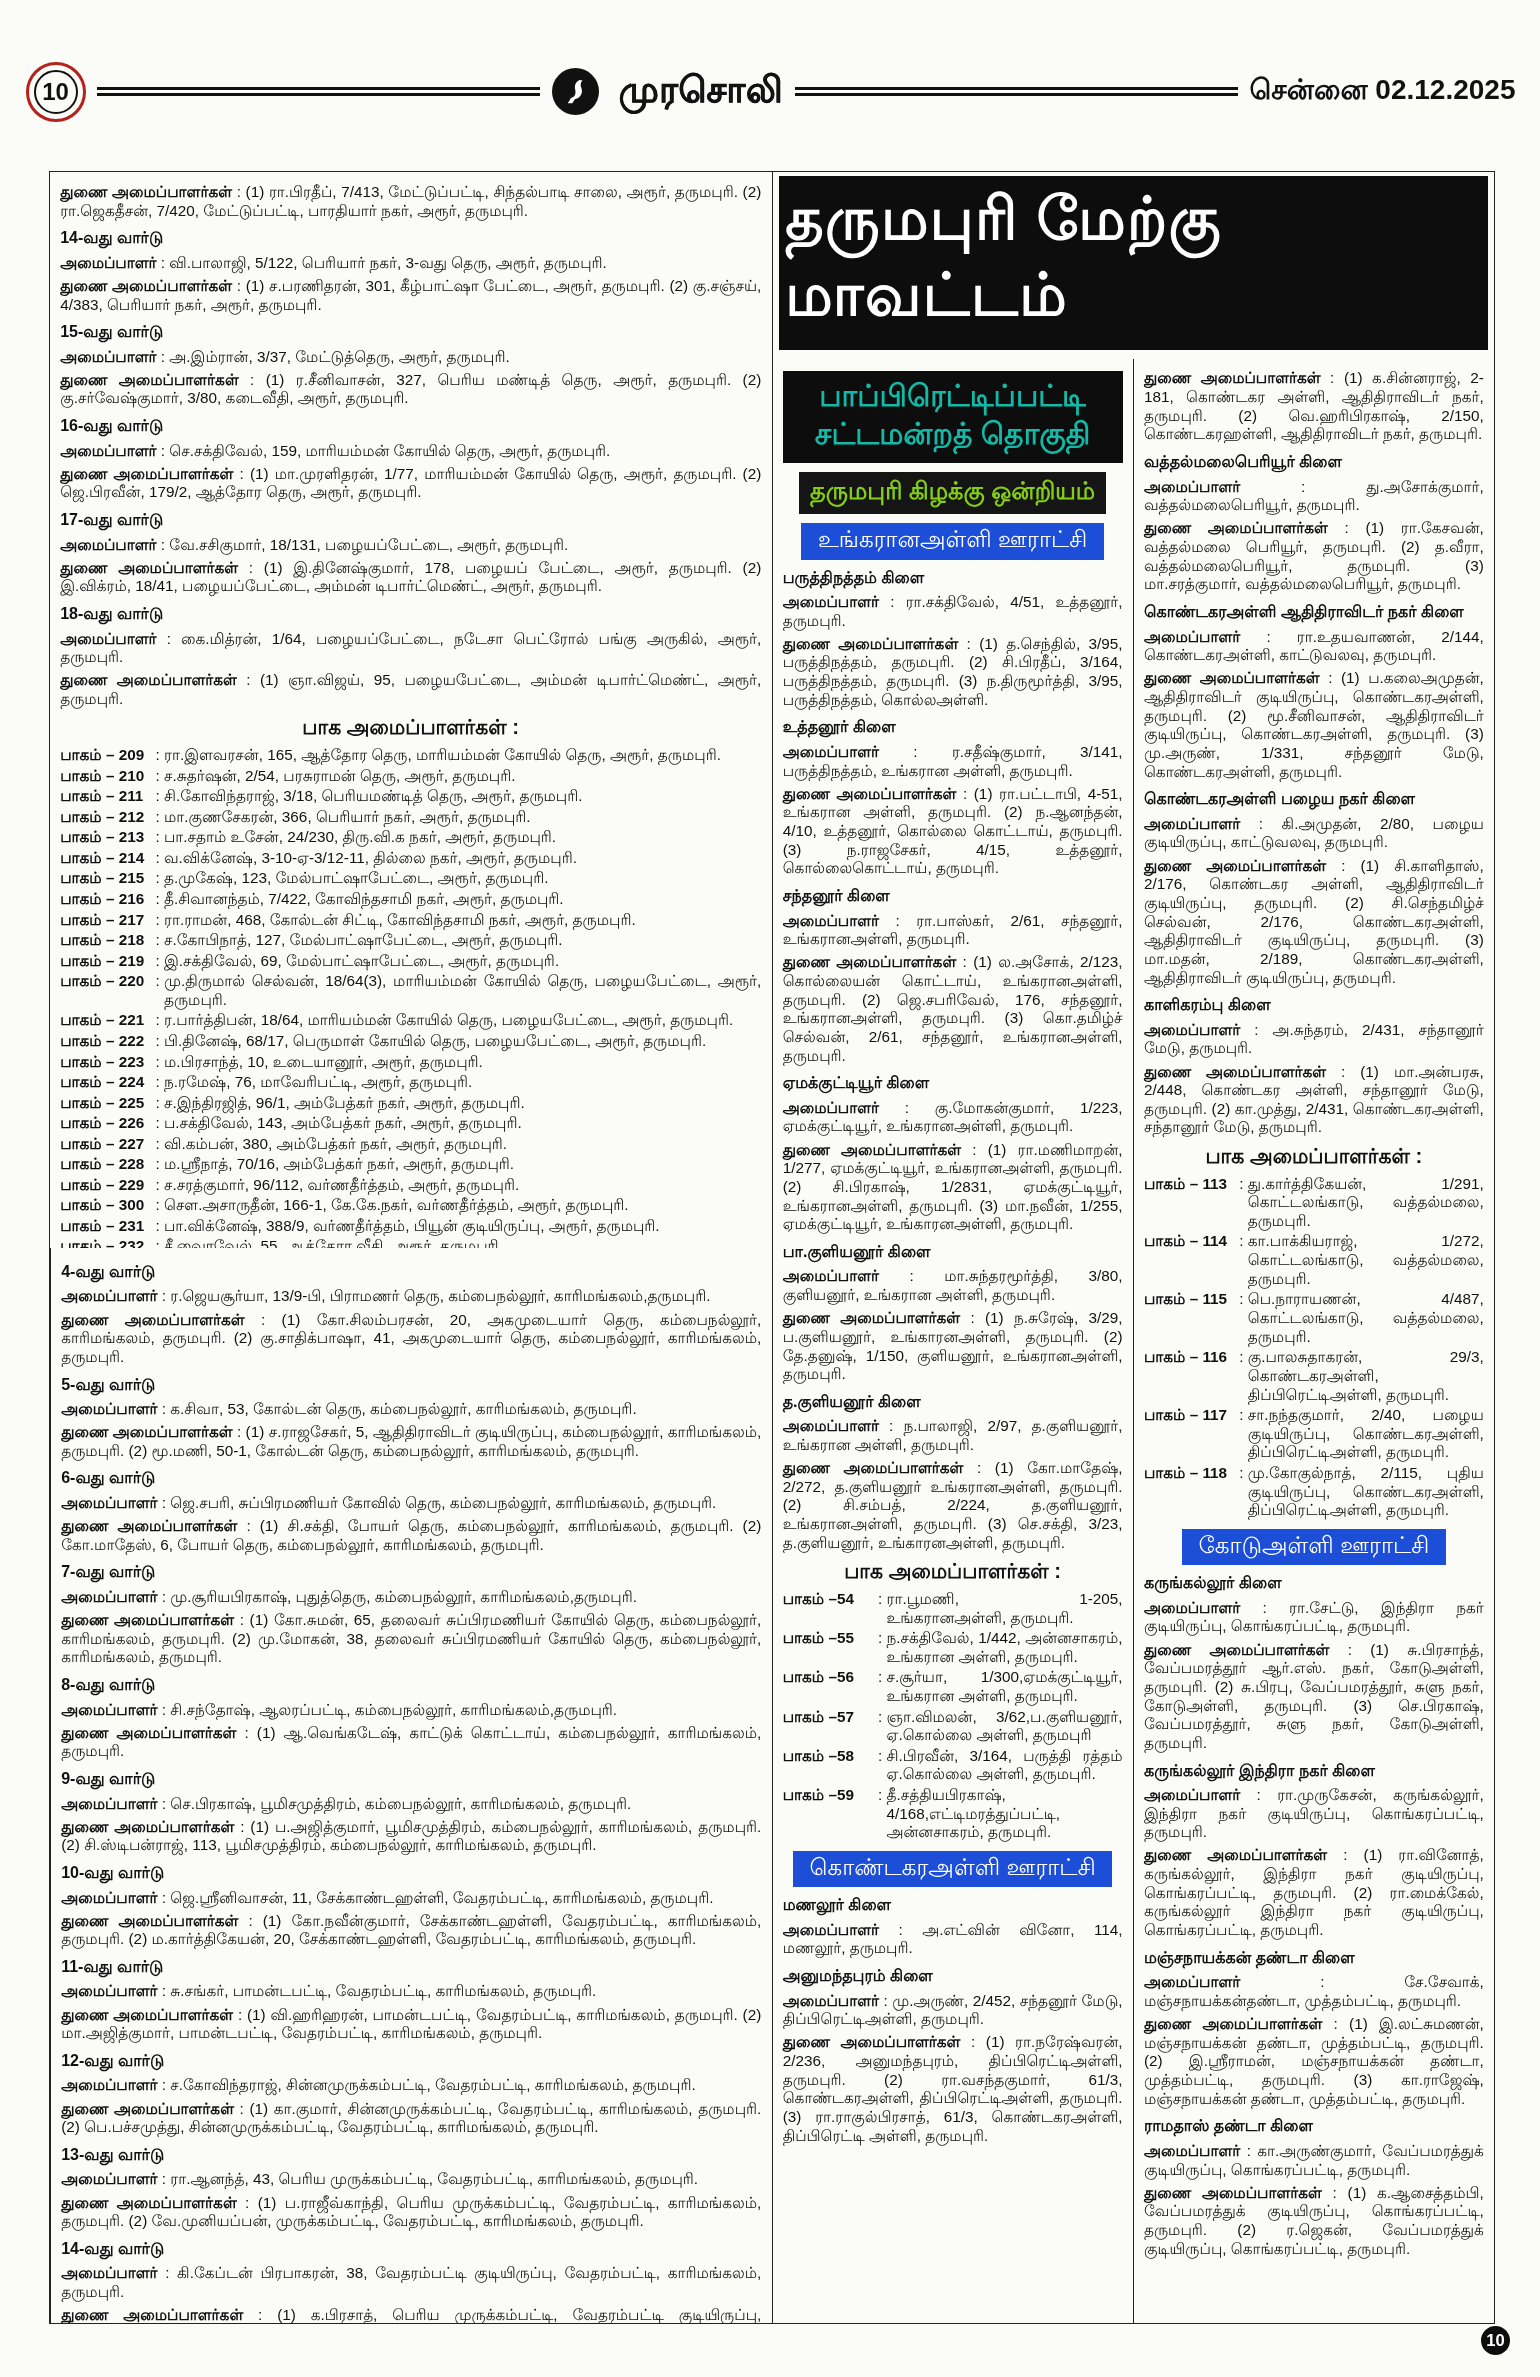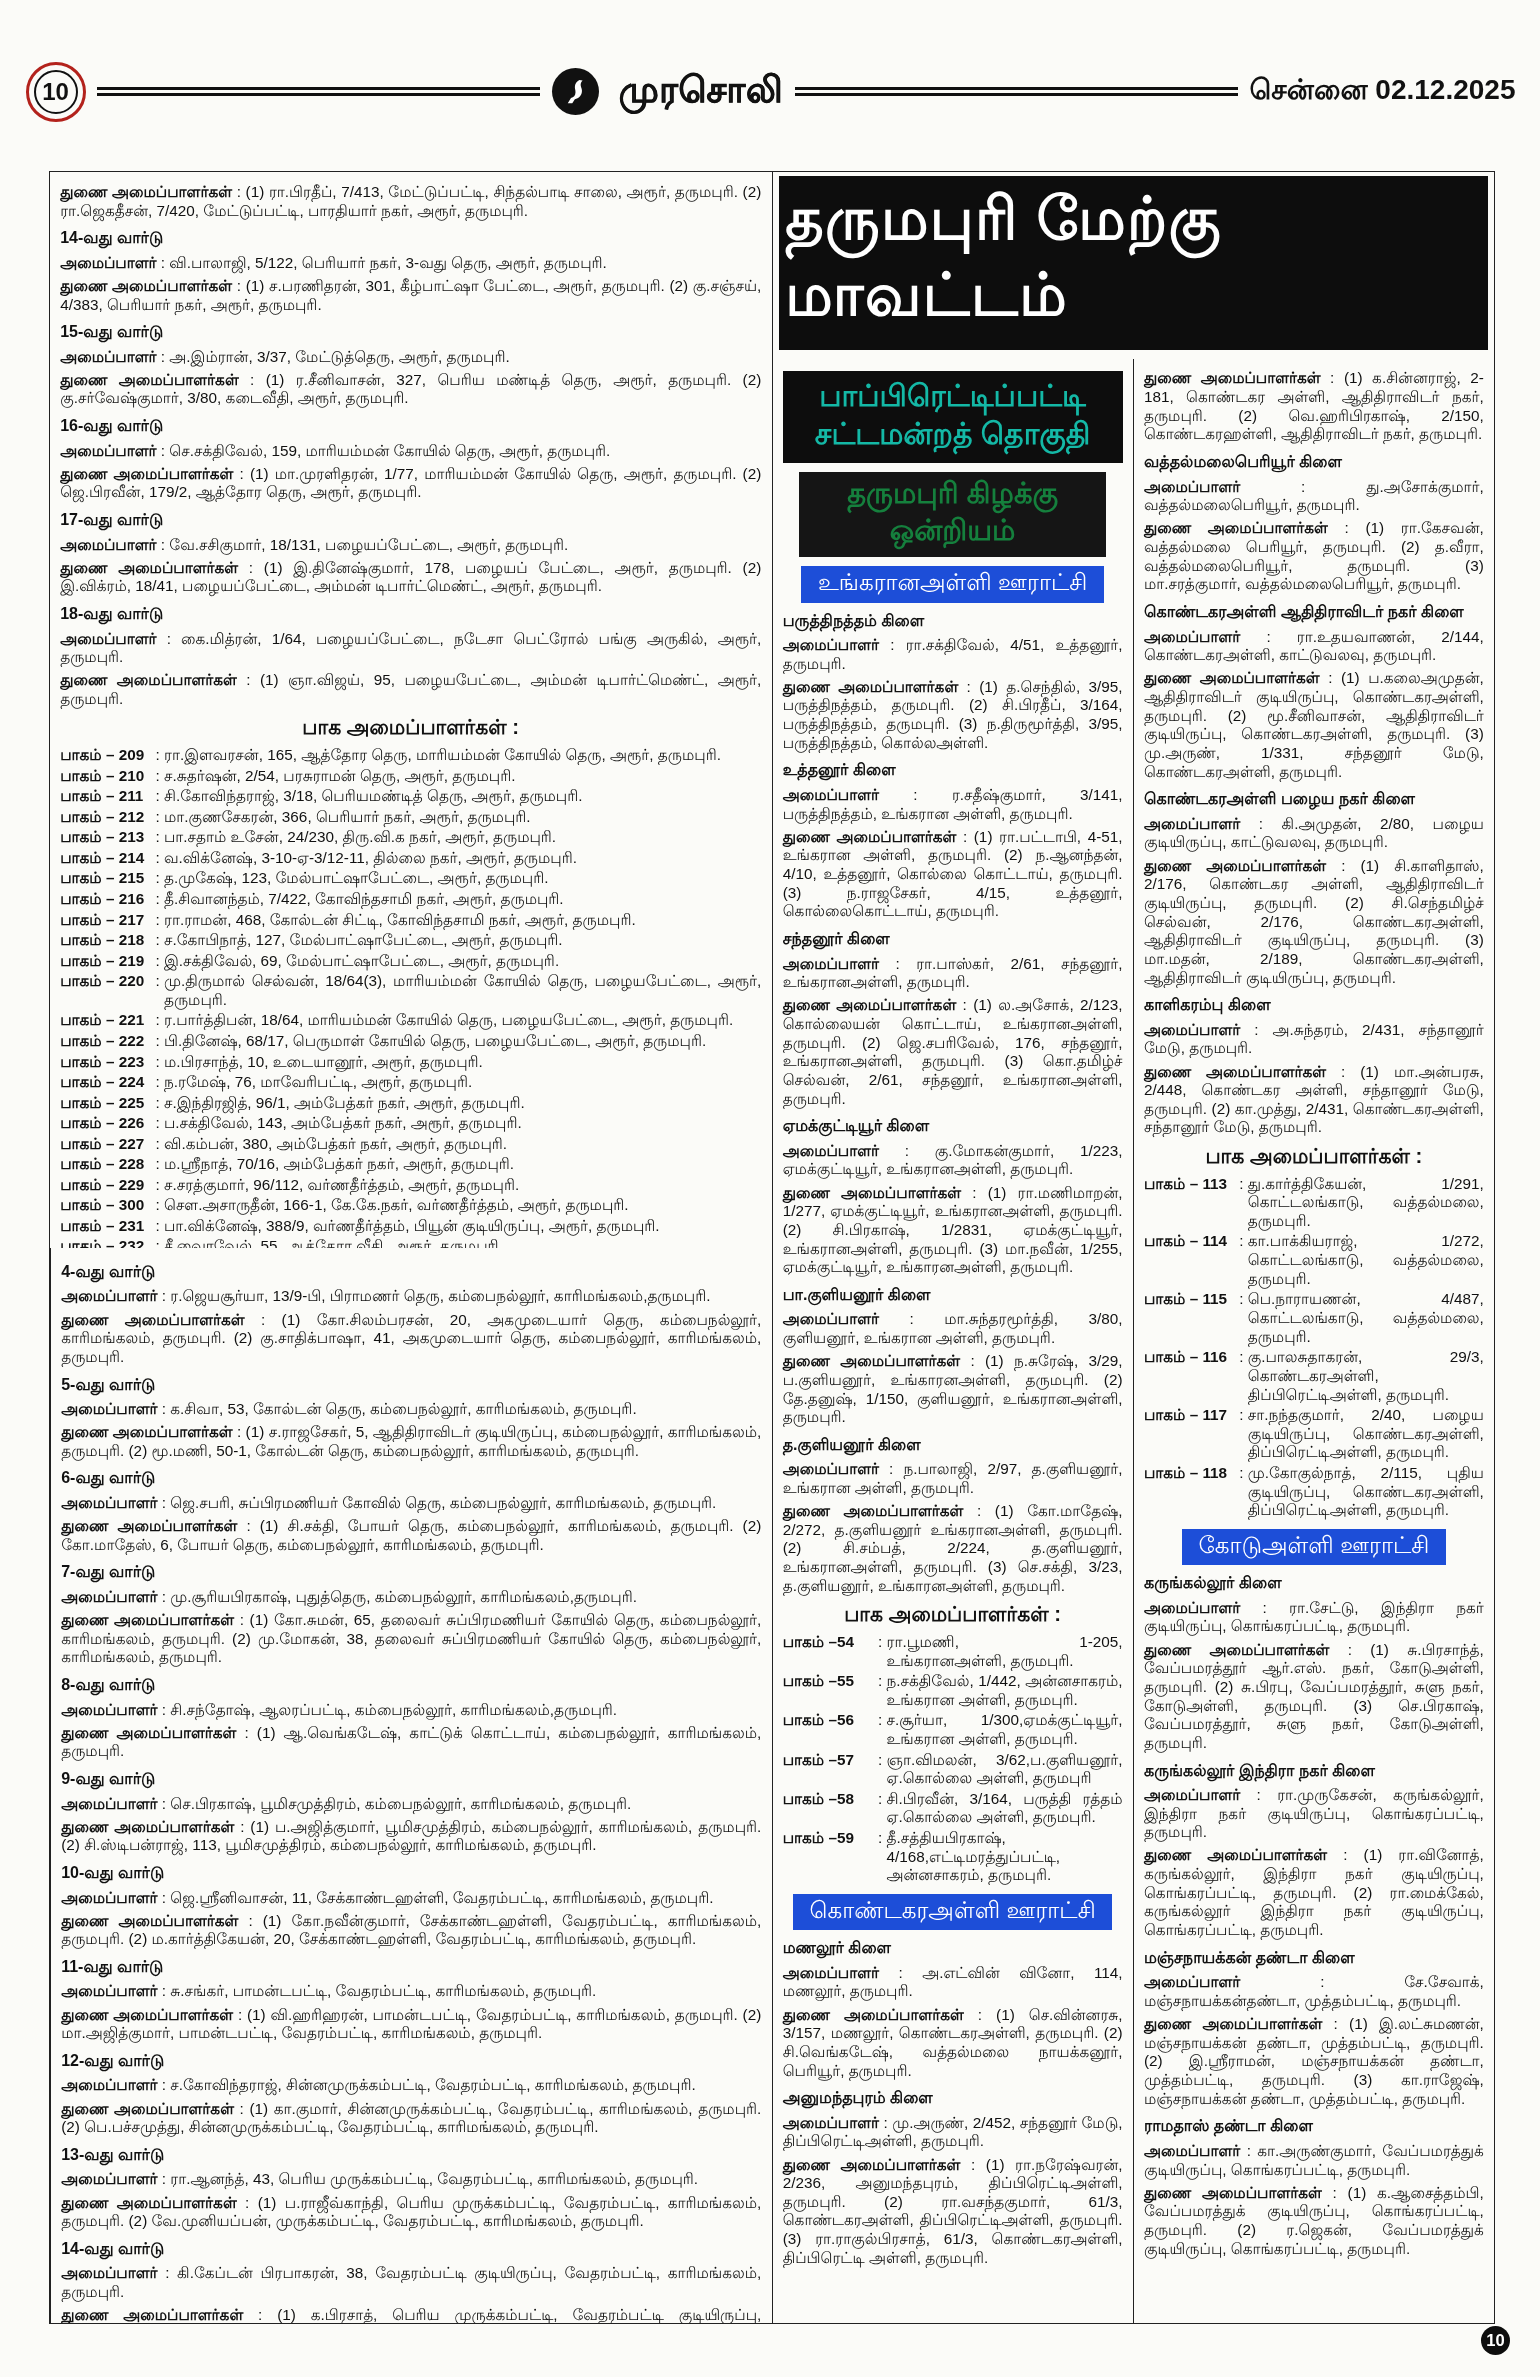--- a/index.html
+++ b/index.html
@@ -21,21 +21,21 @@
   .left-half{width:50%;flex-direction:column;display:flex;}
   .right-half{width:50%;border-left:1.9px solid #222;}
   .half-cols{display:flex;flex:1;min-height:0;}
   .col{flex:1;min-width:0;padding:6.4px 10.2px;overflow:hidden;}
   .left-half .col + .col{border-left:1.3px solid #222;}
   .half-cols .col + .col{border-left:1.3px solid #222;}
   
   .district-banner{background:#0d0d0d;color:#fff;font-size:59px;font-weight:bold;
                    padding:9px 6.4px 12.8px;margin:3.8px 6.4px 9px;letter-spacing:1.3px;}
   .bar-lg{background:#0d0d0d;color:#14b8a6;font-size:30px;font-weight:bold;text-align:center;padding:7.7px 2.6px;margin:6.4px 0 9px;}
-  .bar-md{background:#151515;color:#15803d;font-size:29px;font-weight:bold;text-align:center;padding:5.7px 2.6px;margin:6.4px 16.6px 9px;}
+  .bar-md{background:#151515;color:#84cc16;font-size:24px;font-weight:bold;text-align:center;padding:5.7px 2.6px;margin:6.4px 16.6px 9px;}
   .bar{background:#0d0d0d;color:#fff;font-size:23.6px;font-weight:bold;text-align:center;padding:4.5px 2.6px;margin:6.4px 0 5.1px;}
   .chipwrap{text-align:center;margin:9px 0 5.1px;}
   .chip{display:inline-block;background:#1d4ed8;color:#fff;font-size:23px;font-weight:normal;padding:3.2px 16.6px;}
   
   .ward-h{font-size:16px;font-weight:bold;text-align:left;margin:9px 0 3.8px;}
   .part-h{font-size:20.4px;font-weight:bold;text-align:center;margin:7.7px 0 3.8px;}
   p.body{font-size:15.3px;line-height:1.22;text-align:justify;margin:4.5px 0;word-break:break-word;}
   p.body b{font-weight:bold;}
   .part{display:grid;grid-template-columns:91px 12.8px 1fr;font-size:15.3px;line-height:1.22;margin:1.9px 0;}
   .part .pn{font-weight:bold;white-space:nowrap;}
@@ -319,21 +319,20 @@
               <span class="pt">சி.பிரவீன், 3/164, பருத்தி ரத்தம் ஏ.கொல்லை அள்ளி, தருமபுரி.</span>
             </div>
             <div class="part">
               <span class="pn">பாகம் –59</span>
               <span class="pc">:</span>
               <span class="pt">தீ.சத்தியபிரகாஷ், 4/168,எட்டிமரத்துப்பட்டி, அன்னசாகரம், தருமபுரி.</span>
             </div>
             <div class="chipwrap"><span class="chip">கொண்டகரஅள்ளி ஊராட்சி</span></div>
             <div class="ward-h">மணலூர் கிளை</div>
             <p class="body"><b>அமைப்பாளர்</b><span> : அ.எட்வின் வினோ, 114, மணலூர், தருமபுரி.</span></p>
-            <p class="body"><b>துணை அமைப்பாளர்கள்</b><span> : (1) செ.வின்னரசு, 3/157, மணலூர், கொண்டகரஅள்ளி, தருமபுரி. (2) சி.வெங்கடேஷ், வத்தல்மலை நாயக்கனூர், பெரியூர், தருமபுரி.</span></p>
             <div class="ward-h">அனுமந்தபுரம் கிளை</div>
             <p class="body"><b>அமைப்பாளர்</b><span> : மு.அருண், 2/452, சந்தனூர் மேடு, திப்பிரெட்டிஅள்ளி, தருமபுரி.</span></p>
             <p class="body"><b>துணை அமைப்பாளர்கள்</b><span> : (1) ரா.நரேஷ்வரன், 2/236, அனுமந்தபுரம், திப்பிரெட்டிஅள்ளி, தருமபுரி. (2) ரா.வசந்தகுமார், 61/3, கொண்டகரஅள்ளி, திப்பிரெட்டிஅள்ளி, தருமபுரி. (3) ரா.ராகுல்பிரசாத், 61/3, கொண்டகரஅள்ளி, திப்பிரெட்டி அள்ளி, தருமபுரி.</span></p>
           </div>
         <div class="col">
             <p class="body"><b>துணை அமைப்பாளர்கள்</b><span> : (1) க.சின்னராஜ், 2-181, கொண்டகர அள்ளி, ஆதிதிராவிடர் நகர், தருமபுரி. (2) வெ.ஹரிபிரகாஷ், 2/150, கொண்டகரஹள்ளி, ஆதிதிராவிடர் நகர், தருமபுரி.</span></p>
             <div class="ward-h">வத்தல்மலைபெரியூர் கிளை</div>
             <p class="body"><b>அமைப்பாளர்</b><span> : து.அசோக்குமார், வத்தல்மலைபெரியூர், தருமபுரி.</span></p>
             <p class="body"><b>துணை அமைப்பாளர்கள்</b><span> : (1) ரா.கேசவன், வத்தல்மலை பெரியூர், தருமபுரி. (2) த.வீரா, வத்தல்மலைபெரியூர், தருமபுரி. (3) மா.சரத்குமார், வத்தல்மலைபெரியூர், தருமபுரி.</span></p>
             <div class="ward-h">கொண்டகரஅள்ளி ஆதிதிராவிடர் நகர் கிளை</div>

